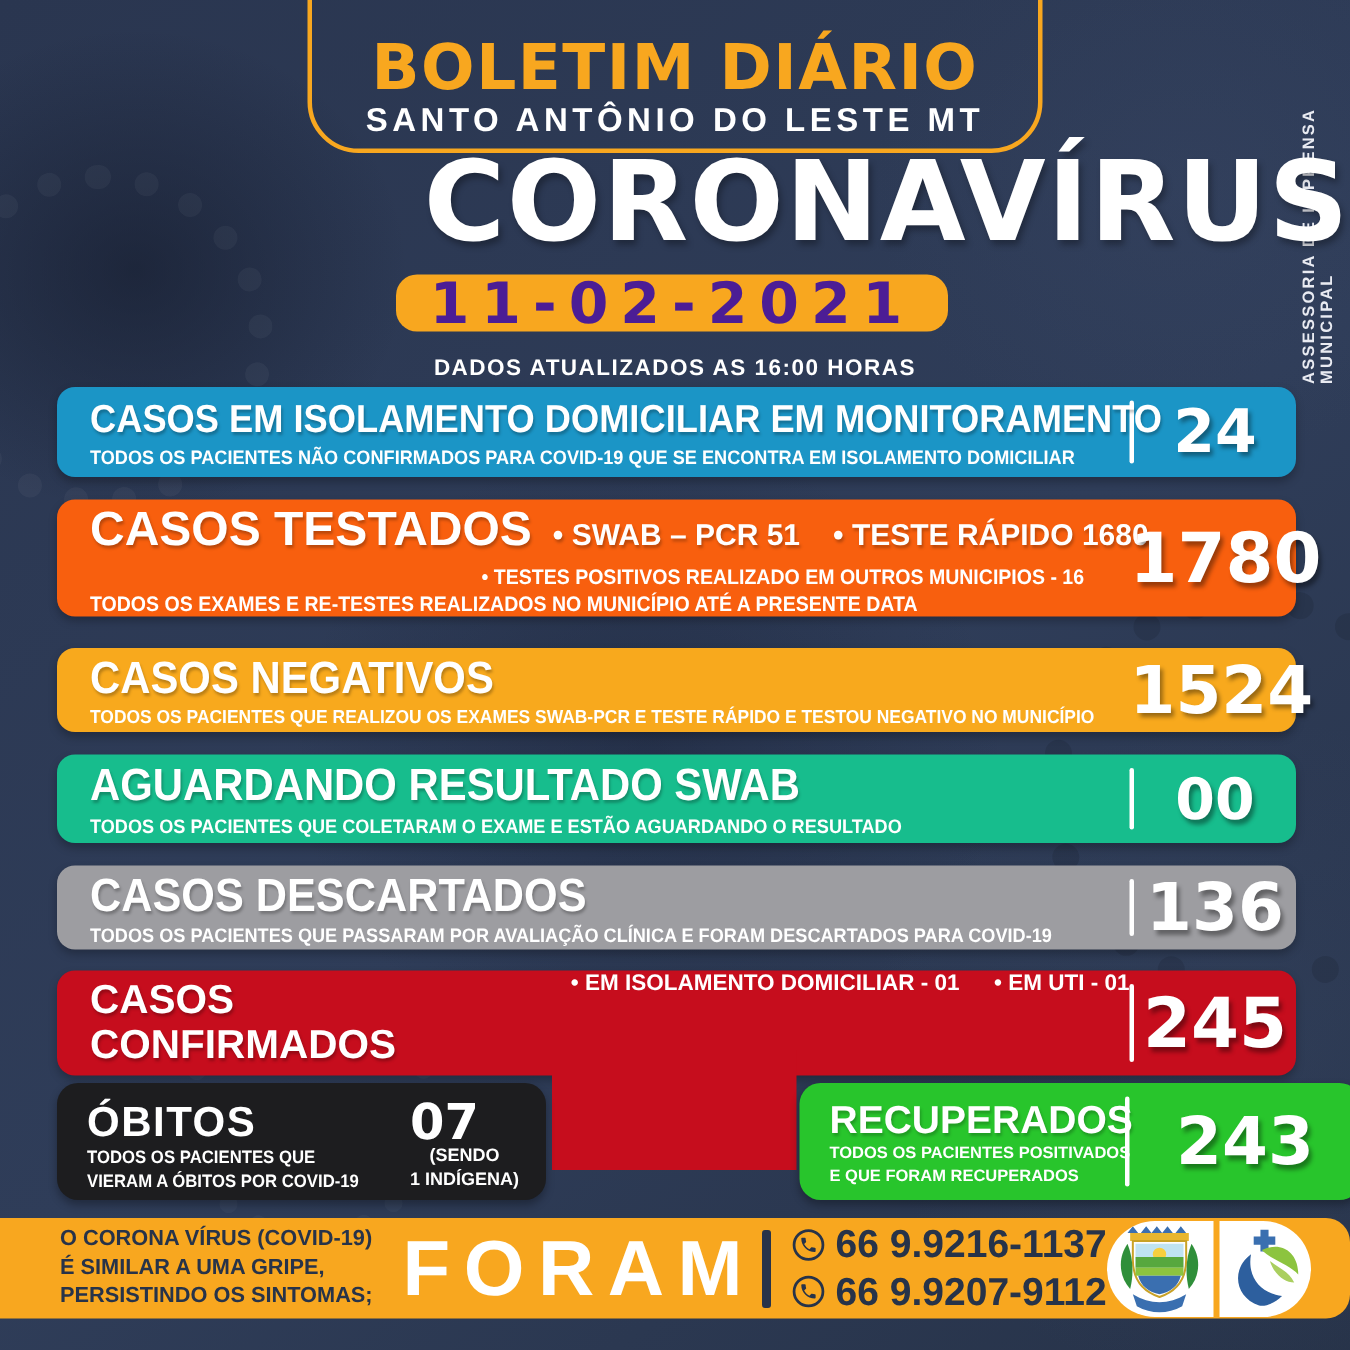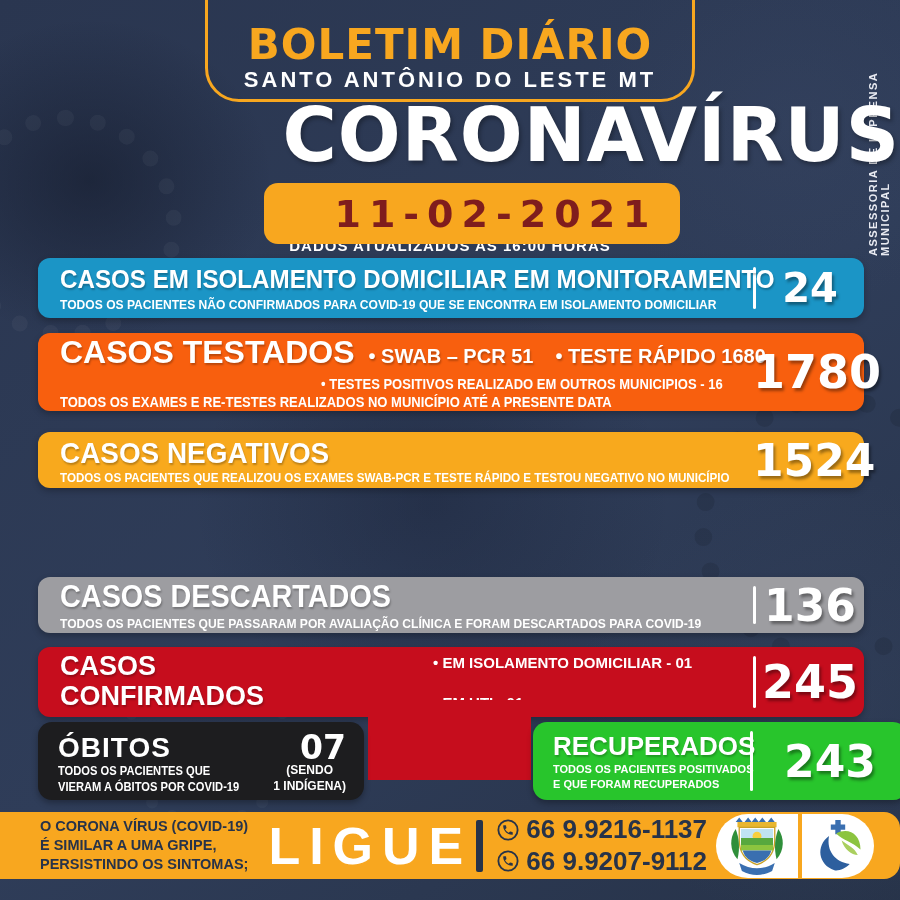--- a/index.html
+++ b/index.html
@@ -21,23 +21,23 @@
   
   .title-frame{position:absolute;left:205px;top:-44px;width:484px;height:140px;
     border:3px solid #f8a71f;border-radius:34px;}
   .h-boletim{position:absolute;left:0;top:20px;width:100%;text-align:center;
     font-family:"DejaVu Sans",sans-serif;font-weight:bold;font-size:42px;color:#f8a71f;letter-spacing:1px;}
   .h-city{position:absolute;left:0;top:67px;width:100%;text-align:center;
     font-weight:bold;font-size:22px;color:#fff;letter-spacing:3px;}
   .h-corona{position:absolute;left:0;top:92px;width:100%;text-align:right;z-index:2;
     font-family:"DejaVu Sans",sans-serif;font-weight:bold;font-size:74px;color:#fff;letter-spacing:1px;
     text-shadow:2px 3px 4px rgba(0,0,0,.30);}
-  .h-date{position:absolute;left:264px;top:183px;width:368px;height:61px;background:#f8a71f;
+  .h-date{position:absolute;left:264px;top:183px;width:368px;height:38px;background:#f8a71f;
     border-radius:14px;display:flex;align-items:center;justify-content:center;z-index:2;
-    font-family:"DejaVu Sans",sans-serif;font-weight:bold;font-size:38px;color:#7f1d1d;letter-spacing:8px;padding-left:48px;}
+    font-family:"DejaVu Sans",sans-serif;font-weight:bold;font-size:38px;color:#4c1d95;letter-spacing:8px;}
   .h-updated{position:absolute;left:0;top:237px;width:100%;text-align:center;
     font-weight:bold;font-size:15px;letter-spacing:1px;color:#fff;}
   .side-note{position:absolute;right:9px;top:16px;height:240px;
     writing-mode:vertical-rl;transform:rotate(180deg);
     font-weight:bold;font-size:11px;letter-spacing:1.5px;color:#e9ebf2;}
 
   
   .bar{position:absolute;left:38px;width:826px;border-radius:12px;display:flex;
     box-shadow:0 3px 6px rgba(0,0,0,.25);}
   .bar-main{width:715px;box-sizing:border-box;padding-left:22px;display:flex;
@@ -77,33 +77,33 @@
   .b-gray .bar-title{font-size:31px;}
   .b-gray .bar-sub{font-size:13px;margin-top:1px;}
   .b-gray .bar-value{font-size:44px;}
 
   
   .b-red{top:647px;height:70px;background:#c60d1d;border-radius:12px 12px 12px 12px;}
   .b-red .red-main{width:715px;display:flex;}
   .b-red .red-title{width:395px;box-sizing:border-box;padding-left:22px;display:flex;
     flex-direction:column;justify-content:center;font-weight:bold;font-size:27px;line-height:1.1;
     text-shadow:1px 2px 2px rgba(0,0,0,.25);}
-  .b-red .red-bullets{flex:1;display:flex;flex-direction:column;justify-content:center;gap:23px;
+  .b-red .red-bullets{flex:1;display:flex;flex-direction:row;justify-content:center;gap:23px;
     font-weight:bold;font-size:15px;white-space:nowrap;}
   .b-red .bar-value{font-size:46px;}
   .red-tab{position:absolute;left:368px;top:700px;width:163px;height:80px;background:#c60d1d;z-index:1;}
 
   
   .box-black{position:absolute;left:38px;top:722px;width:326px;height:78px;background:#1d1d1f;
     border-radius:14px;z-index:3;display:flex;justify-content:space-between;box-sizing:border-box;
     padding:10px 14px 8px 20px;box-shadow:0 3px 6px rgba(0,0,0,.3);}
   .db-left{display:flex;flex-direction:column;}
   .db-title{font-weight:bold;font-size:28px;letter-spacing:1px;}
   .db-sub{font-weight:bold;font-size:12px;line-height:1.3;white-space:nowrap;}
-  .db-right{display:flex;flex-direction:column;align-items:flex-end;padding-right:4px;}
+  .db-right{display:flex;flex-direction:column;align-items:flex-start;padding-right:4px;}
   .db-value{font-family:"DejaVu Sans",sans-serif;font-weight:bold;font-size:33px;line-height:.95;}
   .db-note{font-weight:bold;font-size:12px;line-height:1.3;text-align:center;}
 
   
   .box-rec{position:absolute;left:533px;top:722px;width:374px;height:78px;background:#28c52c;
     border-radius:14px;z-index:3;display:flex;box-shadow:0 3px 6px rgba(0,0,0,.3);}
   .rec-main{width:217px;box-sizing:border-box;padding-left:20px;display:flex;flex-direction:column;
     justify-content:center;}
   .rec-title{font-weight:bold;font-size:26px;text-shadow:1px 2px 2px rgba(0,0,0,.22);}
   .rec-sub{font-weight:bold;font-size:11px;line-height:1.35;white-space:nowrap;}
@@ -165,20 +165,28 @@
 
   <div class="bar b-amber">
     <div class="bar-main">
       <div class="bar-title"><span class="squeeze">CASOS NEGATIVOS</span></div>
       <div class="bar-sub"><span class="squeeze">TODOS OS PACIENTES QUE REALIZOU OS EXAMES SWAB-PCR E TESTE RÁPIDO E TESTOU NEGATIVO NO MUNICÍPIO</span></div>
     </div>
     <div class="vdiv"></div>
     <div class="bar-value">1524</div>
   </div>
 
+  <div class="bar b-green">
+    <div class="bar-main">
+      <div class="bar-title"><span class="squeeze">AGUARDANDO RESULTADO SWAB</span></div>
+      <div class="bar-sub"><span class="squeeze">TODOS OS PACIENTES QUE COLETARAM O EXAME E ESTÃO AGUARDANDO O RESULTADO</span></div>
+    </div>
+    <div class="vdiv"></div>
+    <div class="bar-value">00</div>
+  </div>
 
   <div class="bar b-gray">
     <div class="bar-main">
       <div class="bar-title"><span class="squeeze">CASOS DESCARTADOS</span></div>
       <div class="bar-sub"><span class="squeeze">TODOS OS PACIENTES QUE PASSARAM POR AVALIAÇÃO CLÍNICA E FORAM DESCARTADOS PARA COVID-19</span></div>
     </div>
     <div class="vdiv"></div>
     <div class="bar-value">136</div>
   </div>
 
@@ -226,21 +234,21 @@
     <div class="vdiv"></div>
     <div class="bar-value">243</div>
   </div>
 
   <div class="footer">
     <div class="foot-msg">
       <span>O CORONA VÍRUS (COVID-19)</span><br>
       <span>É SIMILAR A UMA GRIPE,</span><br>
       <span>PERSISTINDO OS SINTOMAS;</span>
     </div>
-    <div class="foot-ligue">LIGUE</div>
+    <div class="foot-ligue">FORAM</div>
     <div class="foot-divbar"></div>
     <div class="foot-phones">
       <div class="phone-row">
         <svg class="phone-ic" viewBox="0 0 24 24">
           <circle cx="12" cy="12" r="10.5" fill="none" stroke="#273349" stroke-width="2"></circle>
           <path transform="translate(5 5) scale(0.58)" fill="#273349" d="M6.6 10.8c1.4 2.8 3.8 5.1 6.6 6.6l2.2-2.2c.3-.3.7-.4 1-.2 1.1.4 2.3.6 3.6.6.6 0 1 .4 1 1V20c0 .6-.4 1-1 1C10.6 21 3 13.4 3 4c0-.6.4-1 1-1h3.5c.6 0 1 .4 1 1 0 1.2.2 2.4.6 3.6.1.3 0 .7-.2 1l-2.3 2.2z"></path>
         </svg>
         <span>66 9.9216-1137</span>
       </div>
       <div class="phone-row">

